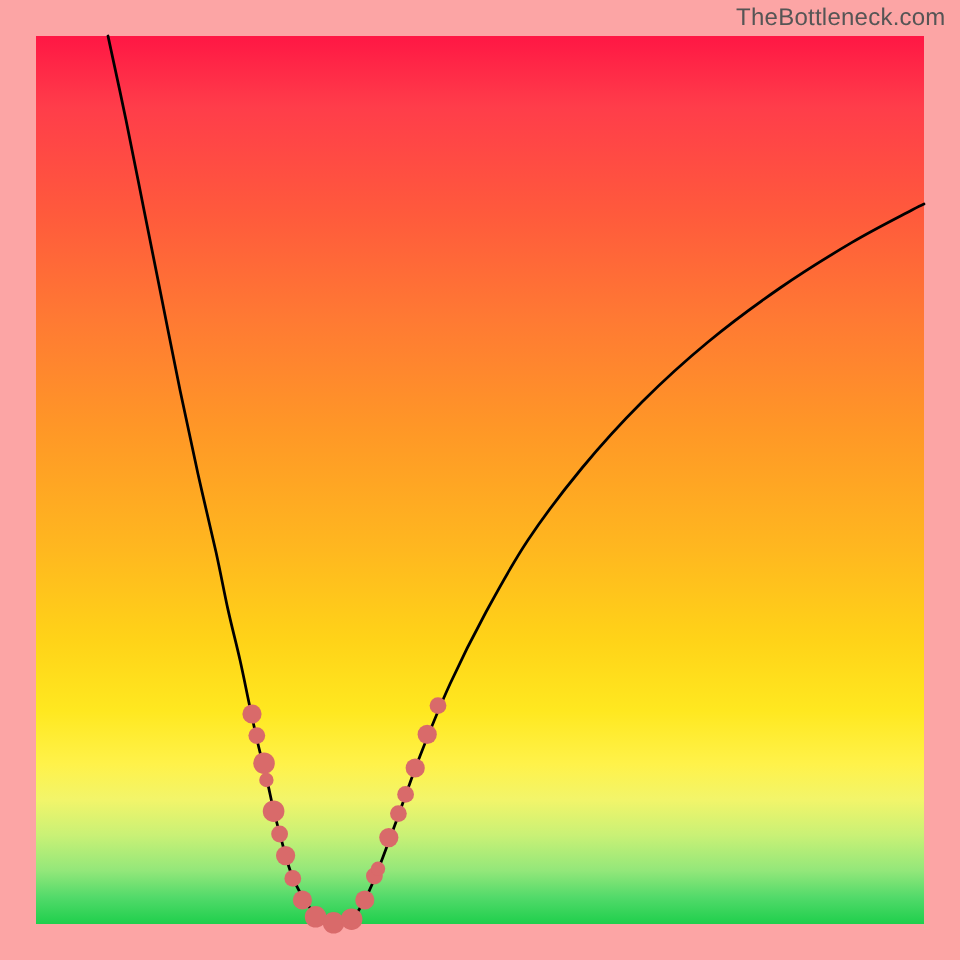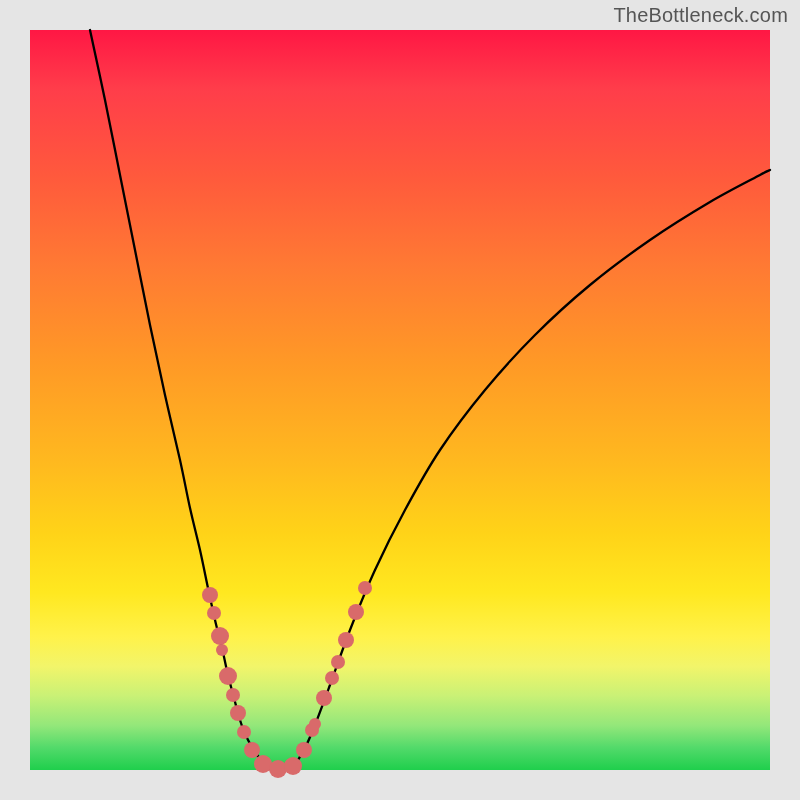--- a/index.html
+++ b/index.html
@@ -8,21 +8,21 @@
     width: 800px;
     height: 800px;
     overflow: hidden;
     background: #000;
     font-family: Arial, Helvetica, sans-serif;
   }
   .frame {
     position: absolute;
     left: 0; top: 0;
     width: 800px; height: 800px;
-    background: #e5e5e5;
+    background: #fca5a5;
   }
   .plot-area {
     position: absolute;
     left: 30px;
     top: 30px;
     width: 740px;
     height: 740px;
     
     background: linear-gradient(to bottom,
       #ff1744 0%,

